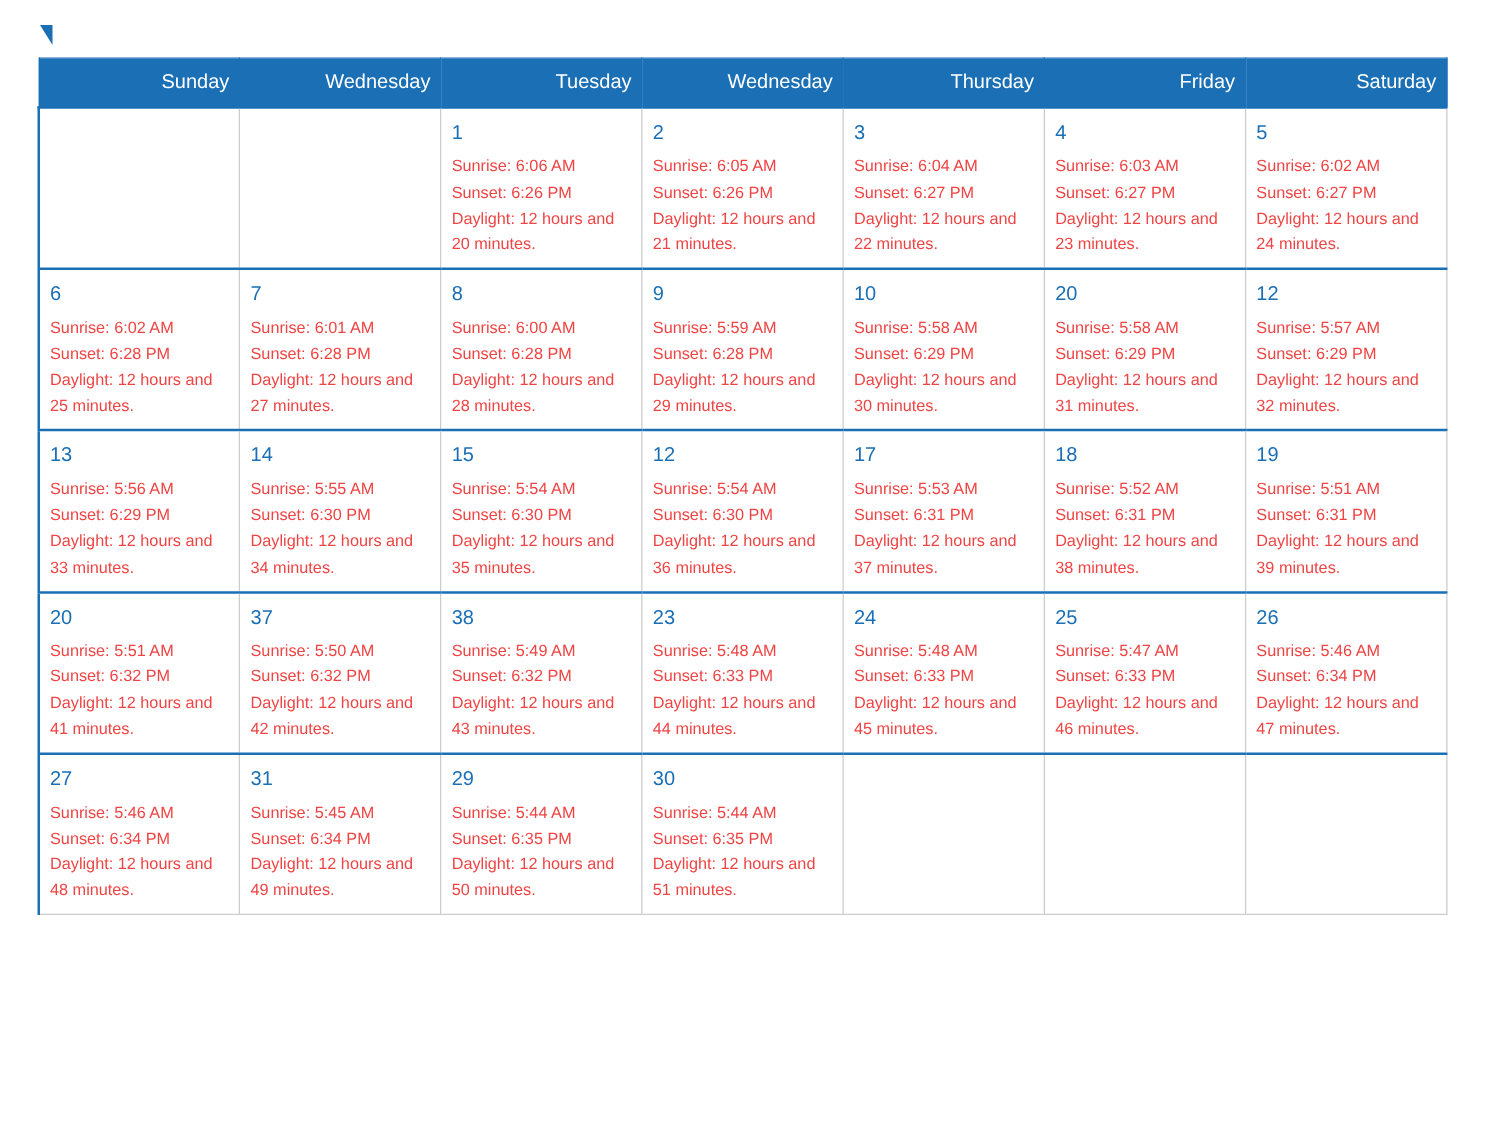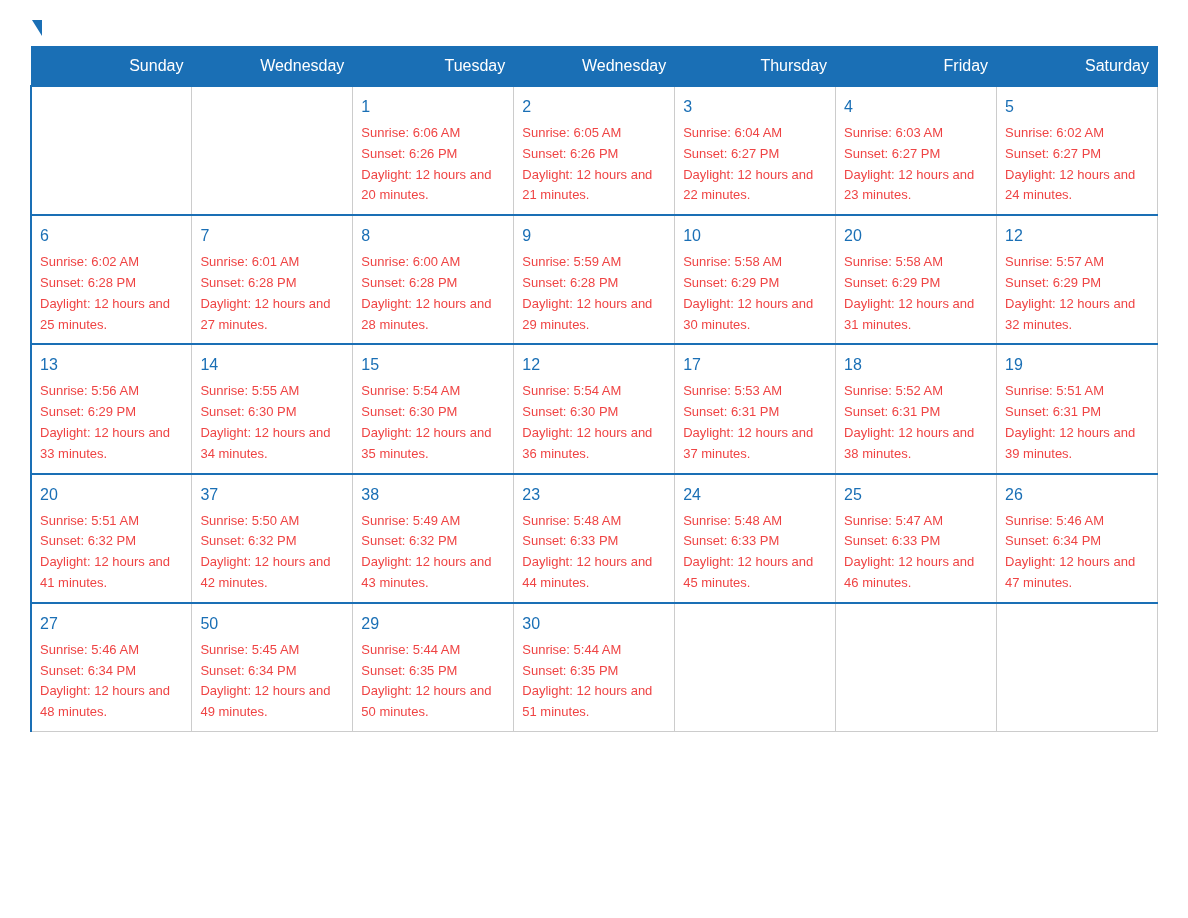--- a/index.html
+++ b/index.html
@@ -256,21 +256,21 @@
           <span class="day-number">26</span>
           <div class="day-info">Sunrise: 5:46 AM<br>Sunset: 6:34 PM<br>Daylight: 12 hours and 47 minutes.</div>
         </td>
       </tr>
       <tr class="week-row">
         <td>
           <span class="day-number">27</span>
           <div class="day-info">Sunrise: 5:46 AM<br>Sunset: 6:34 PM<br>Daylight: 12 hours and 48 minutes.</div>
         </td>
         <td>
-          <span class="day-number">50</span>
+          <span class="day-number">31</span>
           <div class="day-info">Sunrise: 5:45 AM<br>Sunset: 6:34 PM<br>Daylight: 12 hours and 49 minutes.</div>
         </td>
         <td>
           <span class="day-number">29</span>
           <div class="day-info">Sunrise: 5:44 AM<br>Sunset: 6:35 PM<br>Daylight: 12 hours and 50 minutes.</div>
         </td>
         <td>
           <span class="day-number">30</span>
           <div class="day-info">Sunrise: 5:44 AM<br>Sunset: 6:35 PM<br>Daylight: 12 hours and 51 minutes.</div>
         </td>

